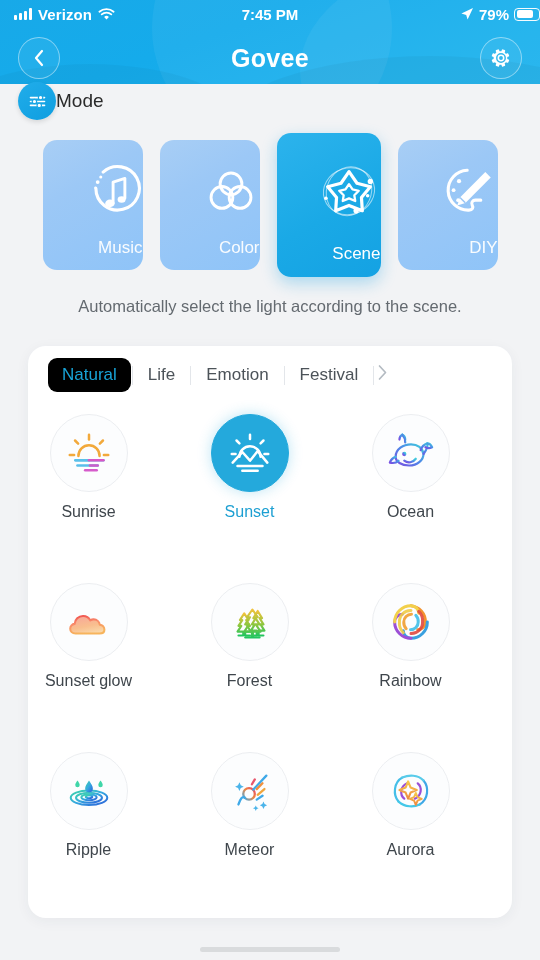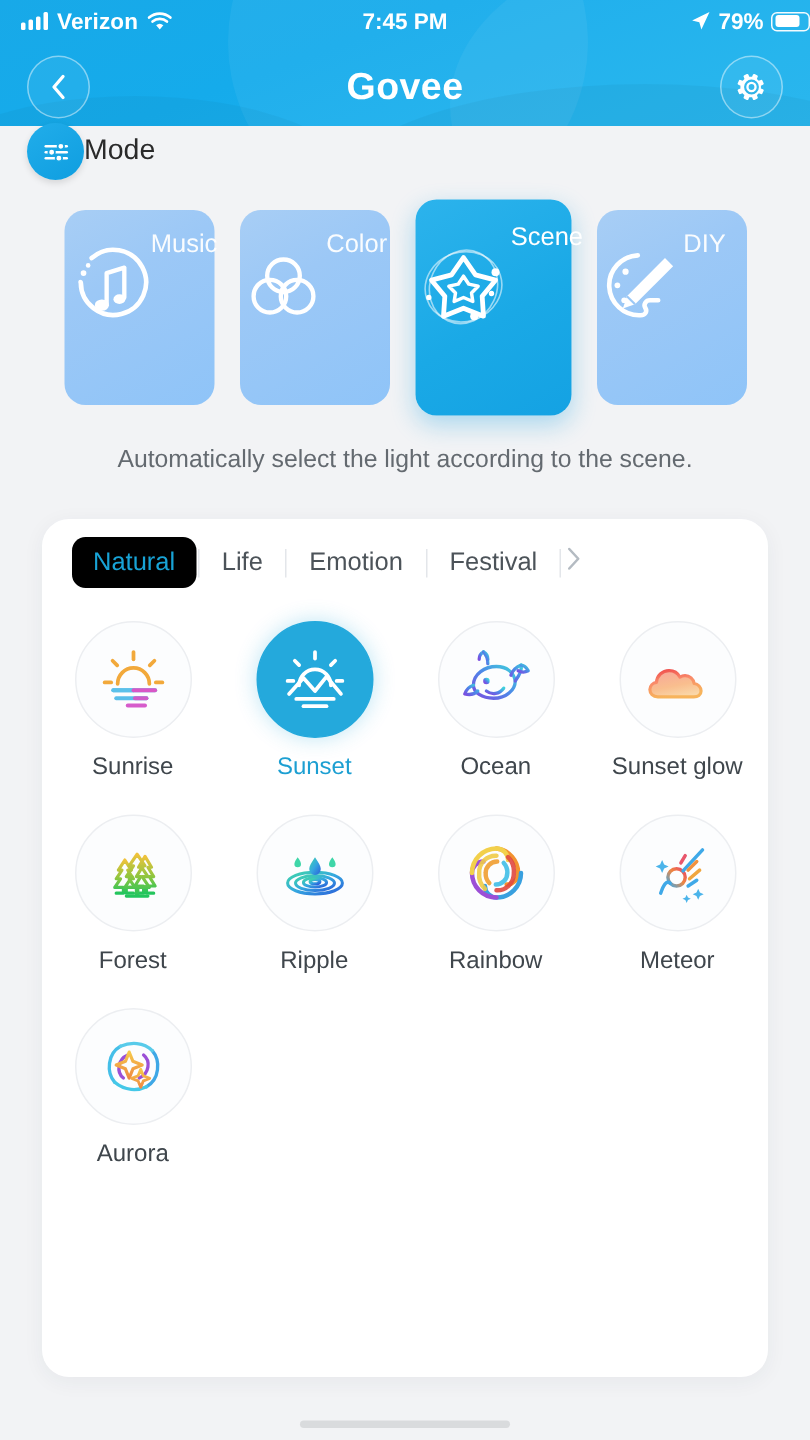--- a/index.html
+++ b/index.html
@@ -90,21 +90,21 @@
   }
   .mode-label { font-size: 19px; color: #2a2a2a; }
 
   
   .mode-cards {
     position: absolute; top: 140px; left: 0; width: 540px;
     display: flex; justify-content: center; gap: 17px;
   }
   .mode-card {
     width: 100px; height: 130px; border-radius: 14px;
-    display: flex; flex-direction: row; align-items: flex-start;
+    display: flex; flex-direction: column; align-items: flex-end;
     justify-content: flex-start; position: relative;
     background: linear-gradient(150deg,#A8CEF5 0%,#9CC8F6 35%,#8FC4F8 100%);
   }
   .mode-card.sel {
     width: 104px; height: 144px; margin-top: -7px;
     background: linear-gradient(150deg,#2CB3EC 0%,#1AA9E6 55%,#14A2E3 100%);
     box-shadow: 0 6px 16px rgba(26,160,225,.33);
   }
   .mode-card .ic { margin-top: 23px; }
   .mode-card.sel .ic { margin-top: 28px; }
@@ -135,21 +135,21 @@
     font-size: 17px; color: #4c5359; padding: 7px 14px; border-radius: 9px;
     white-space: nowrap;
   }
   .tab.active { background: #000000; color: #18A3D6; }
   .tab-div { width: 1px; height: 19px; background: #e3e6ea; margin: 0 1px; }
   .tab-more {
     margin-left: 2px; color: #b4bbc2; font-size: 18px; padding-right: 6px;
   }
 
   .scene-grid {
-    display: flex; flex-wrap: wrap; padding: 10px 0 0 0;
+    display: flex; flex-wrap: wrap; padding: 10px 0 0 0; gap: 40px;
   }
   .scene-cell {
     width: 121px; display: flex; flex-direction: column; align-items: center;
     margin-bottom: 22px;
   }
   .scene-circle {
     width: 78px; height: 78px; border-radius: 50%;
     border: 1px solid #eceef1; background: #fcfdfe;
     display: flex; align-items: center; justify-content: center;
   }
@@ -432,63 +432,63 @@
               <path d="M21 42 h7 v-6 h-8 l5-7.5 h-4 l5-7.5 h-3 l5.5-8 l5.5 8 h-3 l5 7.5 h-4 l5 7.5 h-8 v6 h7"></path>
             </g>
           </svg>
         </div>
         <div class="scene-name">Forest</div>
       </div>
 
       <div class="scene-cell">
         <div class="scene-circle">
           <svg width="50" height="50" viewBox="0 0 52 52">
-            <defs>
-              <linearGradient id="gRp" x1="0" y1="0" x2="1" y2="1">
-                <stop offset="0" stop-color="#3FD6A8"></stop>
-                <stop offset="50%" stop-color="#35A8E0"></stop>
-                <stop offset="100%" stop-color="#2B5FD9"></stop>
-              </linearGradient>
-            </defs>
-            <g stroke="url(#gRp)" stroke-width="2.1" fill="none">
-              <ellipse cx="26" cy="33" rx="19" ry="7.5"></ellipse>
-              <ellipse cx="26" cy="33" rx="13.5" ry="5.2"></ellipse>
-              <ellipse cx="26" cy="32.5" rx="8" ry="3.2"></ellipse>
-              <ellipse cx="26" cy="32" rx="3.4" ry="1.5"></ellipse>
-            </g>
-            <path d="M26 15 c2.5 3.6 4 6.2 4 8.3 a4 4 0 0 1-8 0 c0-2.1 1.5-4.7 4-8.3 Z" fill="url(#gRp)"></path>
-            <path d="M14 15 c1.4 2 2.3 3.5 2.3 4.7 a2.3 2.3 0 0 1-4.6 0 c0-1.2 .9-2.7 2.3-4.7 Z" fill="#3FD6A8"></path>
-            <path d="M38 15 c1.4 2 2.3 3.5 2.3 4.7 a2.3 2.3 0 0 1-4.6 0 c0-1.2 .9-2.7 2.3-4.7 Z" fill="#3FD6A8"></path>
-          </svg>
-        </div>
-        <div class="scene-name">Ripple</div>
-      </div>
-
-      <div class="scene-cell">
-        <div class="scene-circle">
-          <svg width="50" height="50" viewBox="0 0 52 52">
             <g fill="none" stroke-width="3.1" stroke-linecap="round">
               <path d="M26 9 a17 17 0 0 1 15 17 a8 8 0 0 1-8 8" stroke="#F2922F"></path>
               <path d="M43 26 a17 17 0 0 1-17 17 a8 8 0 0 1-8-8" stroke="#39A0DF"></path>
               <path d="M26 43 a17 17 0 0 1-17-17 a8 8 0 0 1 8-8" stroke="#9C4FD6"></path>
               <path d="M9 26 a17 17 0 0 1 17-17 a8 8 0 0 1 8 8" stroke="#F2D04B"></path>
               <path d="M34 15 a13.5 13.5 0 0 1 4 11 a11.5 11.5 0 0 1-12 12" stroke="#E0483F" opacity=".9"></path>
               <path d="M18 37 a13.5 13.5 0 0 1-4-11 a11.5 11.5 0 0 1 12-12" stroke="#EFCB47" opacity=".9"></path>
               <path d="M31 19 a9.5 9.5 0 0 1 2.5 7 a8 8 0 0 1-8 8" stroke="#49C1E8" opacity=".95"></path>
               <path d="M21 33 a9.5 9.5 0 0 1-2.5-7 a8 8 0 0 1 8-8" stroke="#F0A23A" opacity=".95"></path>
             </g>
           </svg>
         </div>
         <div class="scene-name">Rainbow</div>
       </div>
 
       <div class="scene-cell">
         <div class="scene-circle">
           <svg width="50" height="50" viewBox="0 0 52 52">
             <defs>
+              <linearGradient id="gRp" x1="0" y1="0" x2="1" y2="1">
+                <stop offset="0" stop-color="#3FD6A8"></stop>
+                <stop offset="50%" stop-color="#35A8E0"></stop>
+                <stop offset="100%" stop-color="#2B5FD9"></stop>
+              </linearGradient>
+            </defs>
+            <g stroke="url(#gRp)" stroke-width="2.1" fill="none">
+              <ellipse cx="26" cy="33" rx="19" ry="7.5"></ellipse>
+              <ellipse cx="26" cy="33" rx="13.5" ry="5.2"></ellipse>
+              <ellipse cx="26" cy="32.5" rx="8" ry="3.2"></ellipse>
+              <ellipse cx="26" cy="32" rx="3.4" ry="1.5"></ellipse>
+            </g>
+            <path d="M26 15 c2.5 3.6 4 6.2 4 8.3 a4 4 0 0 1-8 0 c0-2.1 1.5-4.7 4-8.3 Z" fill="url(#gRp)"></path>
+            <path d="M14 15 c1.4 2 2.3 3.5 2.3 4.7 a2.3 2.3 0 0 1-4.6 0 c0-1.2 .9-2.7 2.3-4.7 Z" fill="#3FD6A8"></path>
+            <path d="M38 15 c1.4 2 2.3 3.5 2.3 4.7 a2.3 2.3 0 0 1-4.6 0 c0-1.2 .9-2.7 2.3-4.7 Z" fill="#3FD6A8"></path>
+          </svg>
+        </div>
+        <div class="scene-name">Ripple</div>
+      </div>
+
+      <div class="scene-cell">
+        <div class="scene-circle">
+          <svg width="50" height="50" viewBox="0 0 52 52">
+            <defs>
               <linearGradient id="gMt" x1="0" y1="1" x2="1" y2="0">
                 <stop offset="0" stop-color="#3FA9E8"></stop>
                 <stop offset="55%" stop-color="#F0863F"></stop>
                 <stop offset="100%" stop-color="#E8456C"></stop>
               </linearGradient>
             </defs>
             <circle cx="25" cy="29" r="6" fill="none" stroke="url(#gMt)" stroke-width="2.4"></circle>
             <path d="M29.5 24.5 L43 10" stroke="#3FA9E8" stroke-width="2.4" stroke-linecap="round"></path>
             <path d="M14 40 C16 34 18 31 20.5 33" stroke="#3FA9E8" stroke-width="2.4" fill="none" stroke-linecap="round"></path>
             <g stroke-linecap="round" stroke-width="2.4" fill="none">

